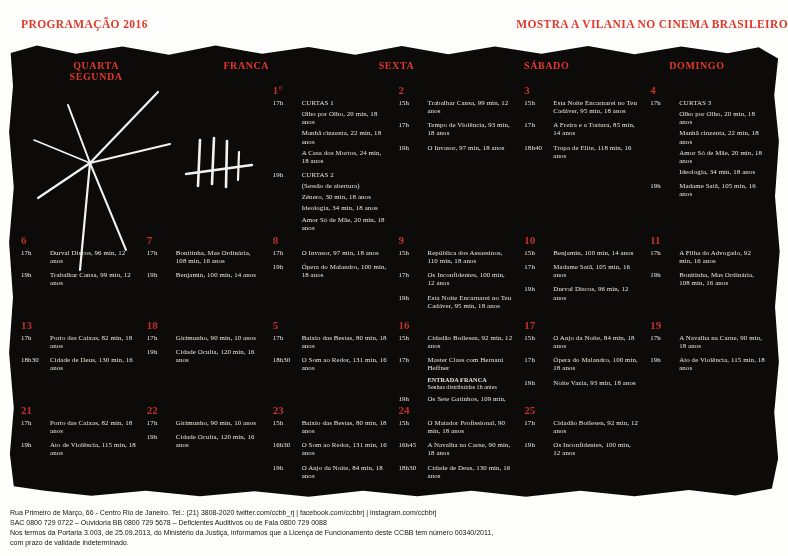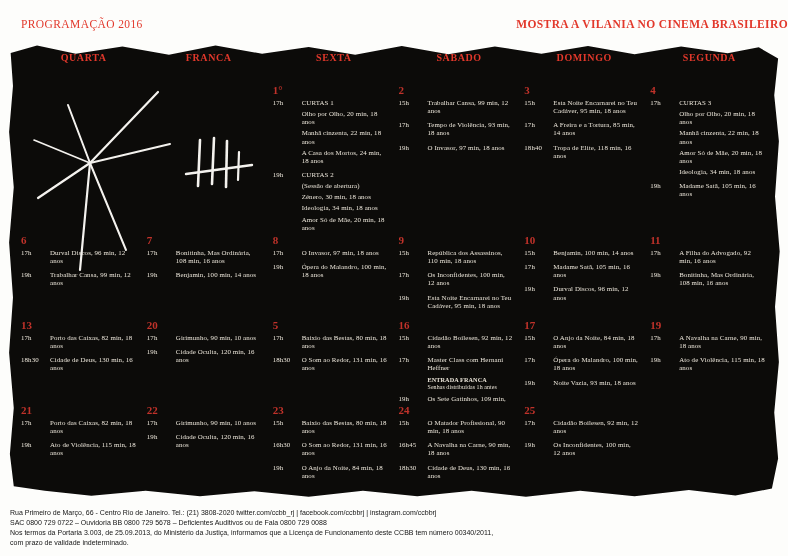--- a/index.html
+++ b/index.html
@@ -1,25 +1,25 @@
 <!DOCTYPE html>
 <html style="--accent: #e2382b; --datered: #c0322a; --board: #0c0b09; --body: #ebe5d9; --footer: #141414;"><head>
 <meta charset="utf-8">
 <style>
   html,body{margin:0;padding:0;}
   body{width:788px;height:556px;position:relative;background:#fdfdfb;font-family:"Liberation Serif",serif;}
   :root{
     --accent:#e2382b; --datered:#c0322a; --board:#0c0b09; --body:#ebe5d9; --footer:#141414;
   }
   .page{position:absolute;inset:0;overflow:hidden;}
-  .hdr-left{position:absolute;left:21px;top:18px;font-weight:normal;font-size:11.5px;letter-spacing:.4px;color:var(--accent);}
+  .hdr-left{position:absolute;left:21px;top:18px;font-weight:bold;font-size:11.5px;letter-spacing:.4px;color:var(--accent);}
   .hdr-center{position:absolute;left:0;right:0;top:18px;text-align:right;font-weight:bold;font-size:11.5px;letter-spacing:.4px;color:var(--accent);}
   .board{position:absolute;left:6px;top:40px;width:776px;height:460px;background:var(--board);
     clip-path:polygon(0.6% 2.8%,4% 1.2%,9% 3%,15% 1.4%,21% 3.2%,27% 1.2%,33% 3%,39% 1.5%,45% 3.2%,51% 1.3%,57% 3.1%,63% 1.4%,69% 3%,75% 1.3%,81% 3.1%,87% 1.4%,93% 2.9%,97% 1.6%,99.5% 4%,99% 12%,99.6% 22%,99.1% 34%,99.7% 46%,99.1% 58%,99.6% 70%,99% 81%,99.5% 91%,98.7% 97.5%,94% 99%,88% 97.8%,81% 99.2%,74% 98%,67% 99.3%,60% 98%,53% 99.2%,46% 98%,39% 99.3%,32% 98.1%,25% 99.2%,18% 98%,11% 99.1%,5% 98%,1% 97%,0.5% 90%,1% 80%,0.4% 68%,0.9% 56%,0.4% 44%,1% 32%,0.4% 20%,0.9% 10%);}
-  .dayrow{position:absolute;left:15px;right:10px;top:12px;display:grid;grid-template-columns:repeat(6,1fr);}
+  .dayrow{position:absolute;left:15px;right:10px;top:20px;display:grid;grid-template-columns:repeat(5,1fr);}
   .dayhead{color:var(--accent);font-weight:bold;font-size:10px;letter-spacing:.6px;text-align:center;}
   .grid{position:absolute;left:15px;right:6px;top:44px;bottom:2px;display:grid;grid-template-columns:repeat(6,1fr);grid-template-rows:150px 85px 85px auto;}
   .cell{padding-right:11px;overflow:hidden;}
   .date{color:var(--datered);font-weight:bold;font-size:11px;margin:0 0 3px 0;}
   .entry{display:flex;align-items:flex-start;margin-bottom:3px;}
   .time{flex:0 0 29px;font-size:6.9px;line-height:1.18;color:var(--body);letter-spacing:.1px;}
   .films{flex:1;min-width:0;}
   .film{margin:0 0 3px 0;font-size:6.9px;line-height:1.18;color:var(--body);letter-spacing:.1px;}
   .film.note{font-size:5.9px;margin:0 0 1px 0;}
   .film.note-bold{font-size:6.2px;font-weight:bold;margin:2px 0 1px 0;}
@@ -283,21 +283,21 @@
             <div class="entry">
               <span class="time">18h30</span>
               <div class="films">
                 <p class="film">Cidade de Deus, 130 min, 16 anos</p>
               </div>
             </div>
           </div>
   </div>
 
   <div class="cell">
-    <div class="date">20</div>
+    <div class="date">18</div>
     <div class="entries">
             <div class="entry">
               <span class="time">17h</span>
               <div class="films">
                 <p class="film">Girimunho, 90 min, 10 anos</p>
               </div>
             </div>
             <div class="entry">
               <span class="time">19h</span>
               <div class="films">

